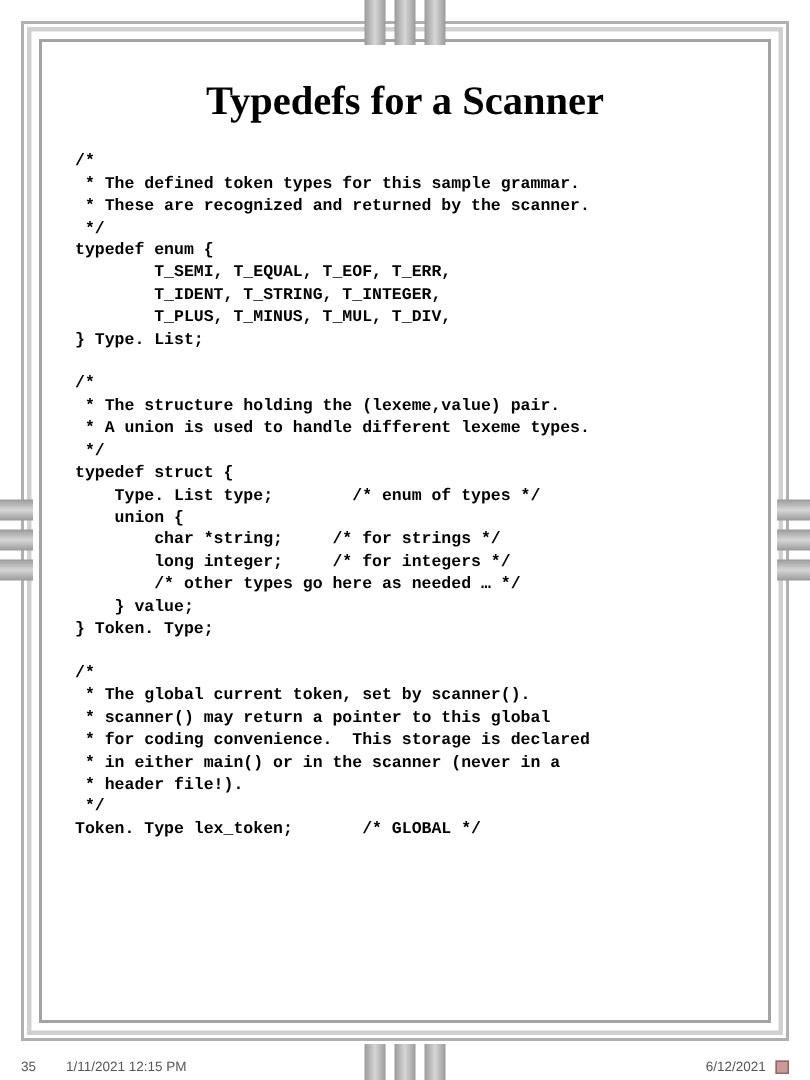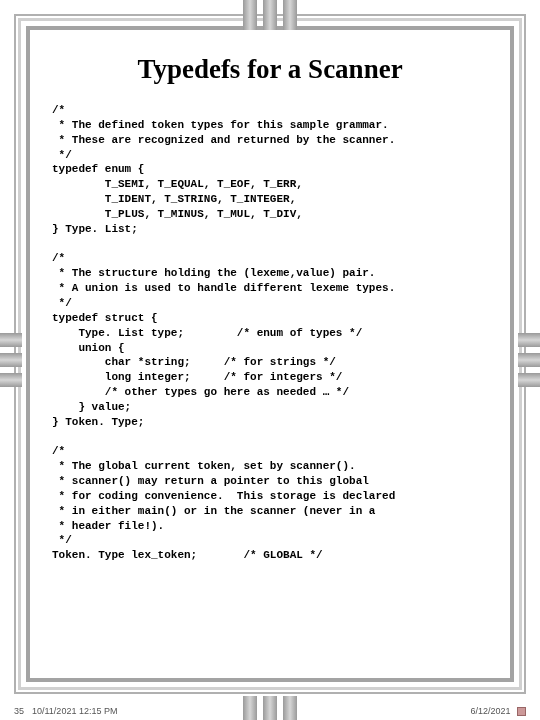--- a/index.html
+++ b/index.html
@@ -17,21 +17,21 @@
     border: 2px solid #b0b0b0;
   }
   .frame-mid {
     position: absolute;
     top: 18px; left: 18px; right: 18px; bottom: 30px;
     border: 3px solid #d0d0d0;
   }
   .frame-inner {
     position: absolute;
     top: 26px; left: 26px; right: 26px; bottom: 38px;
-    border: 4px solid #a3a3a3;
+    border: 2px solid #a3a3a3;
     background: #ffffff;
     padding: 24px 22px 16px 22px;
   }
   .title {
     font-size: 27px;
     font-weight: bold;
     text-align: center;
     margin-bottom: 18px;
     color: #000;
   }
@@ -71,21 +71,21 @@
     bottom: 4px;
     left: 0; right: 0;
     font-family: Arial, sans-serif;
     font-size: 9px;
     color: #555;
     padding: 0 14px;
     display: flex;
     justify-content: space-between;
     align-items: center;
   }
-  .footer .left { display: flex; gap: 8px; }
+  .footer .left { display: flex; gap: 20px; }
   .little-box {
     width: 9px; height: 9px;
     background: #c99;
     display: inline-block;
     margin-left: 4px;
     vertical-align: middle;
     border: 1px solid #966;
   }
 </style>
 </head>
@@ -145,19 +145,19 @@
 </div>
 <div class="bars right">
   <div class="col"></div>
     <div class="col"></div>
     <div class="col"></div>
 </div>
 
 <div class="footer">
   <div class="left">
     <span>35</span>
-    <span>10/11/2021 12:15 PM</span>
+    <span>1/11/2021 12:15 PM</span>
   </div>
   <div class="right">
     <span>6/12/2021</span>
     <span class="little-box"></span>
   </div>
 </div>
 
 </body></html>

